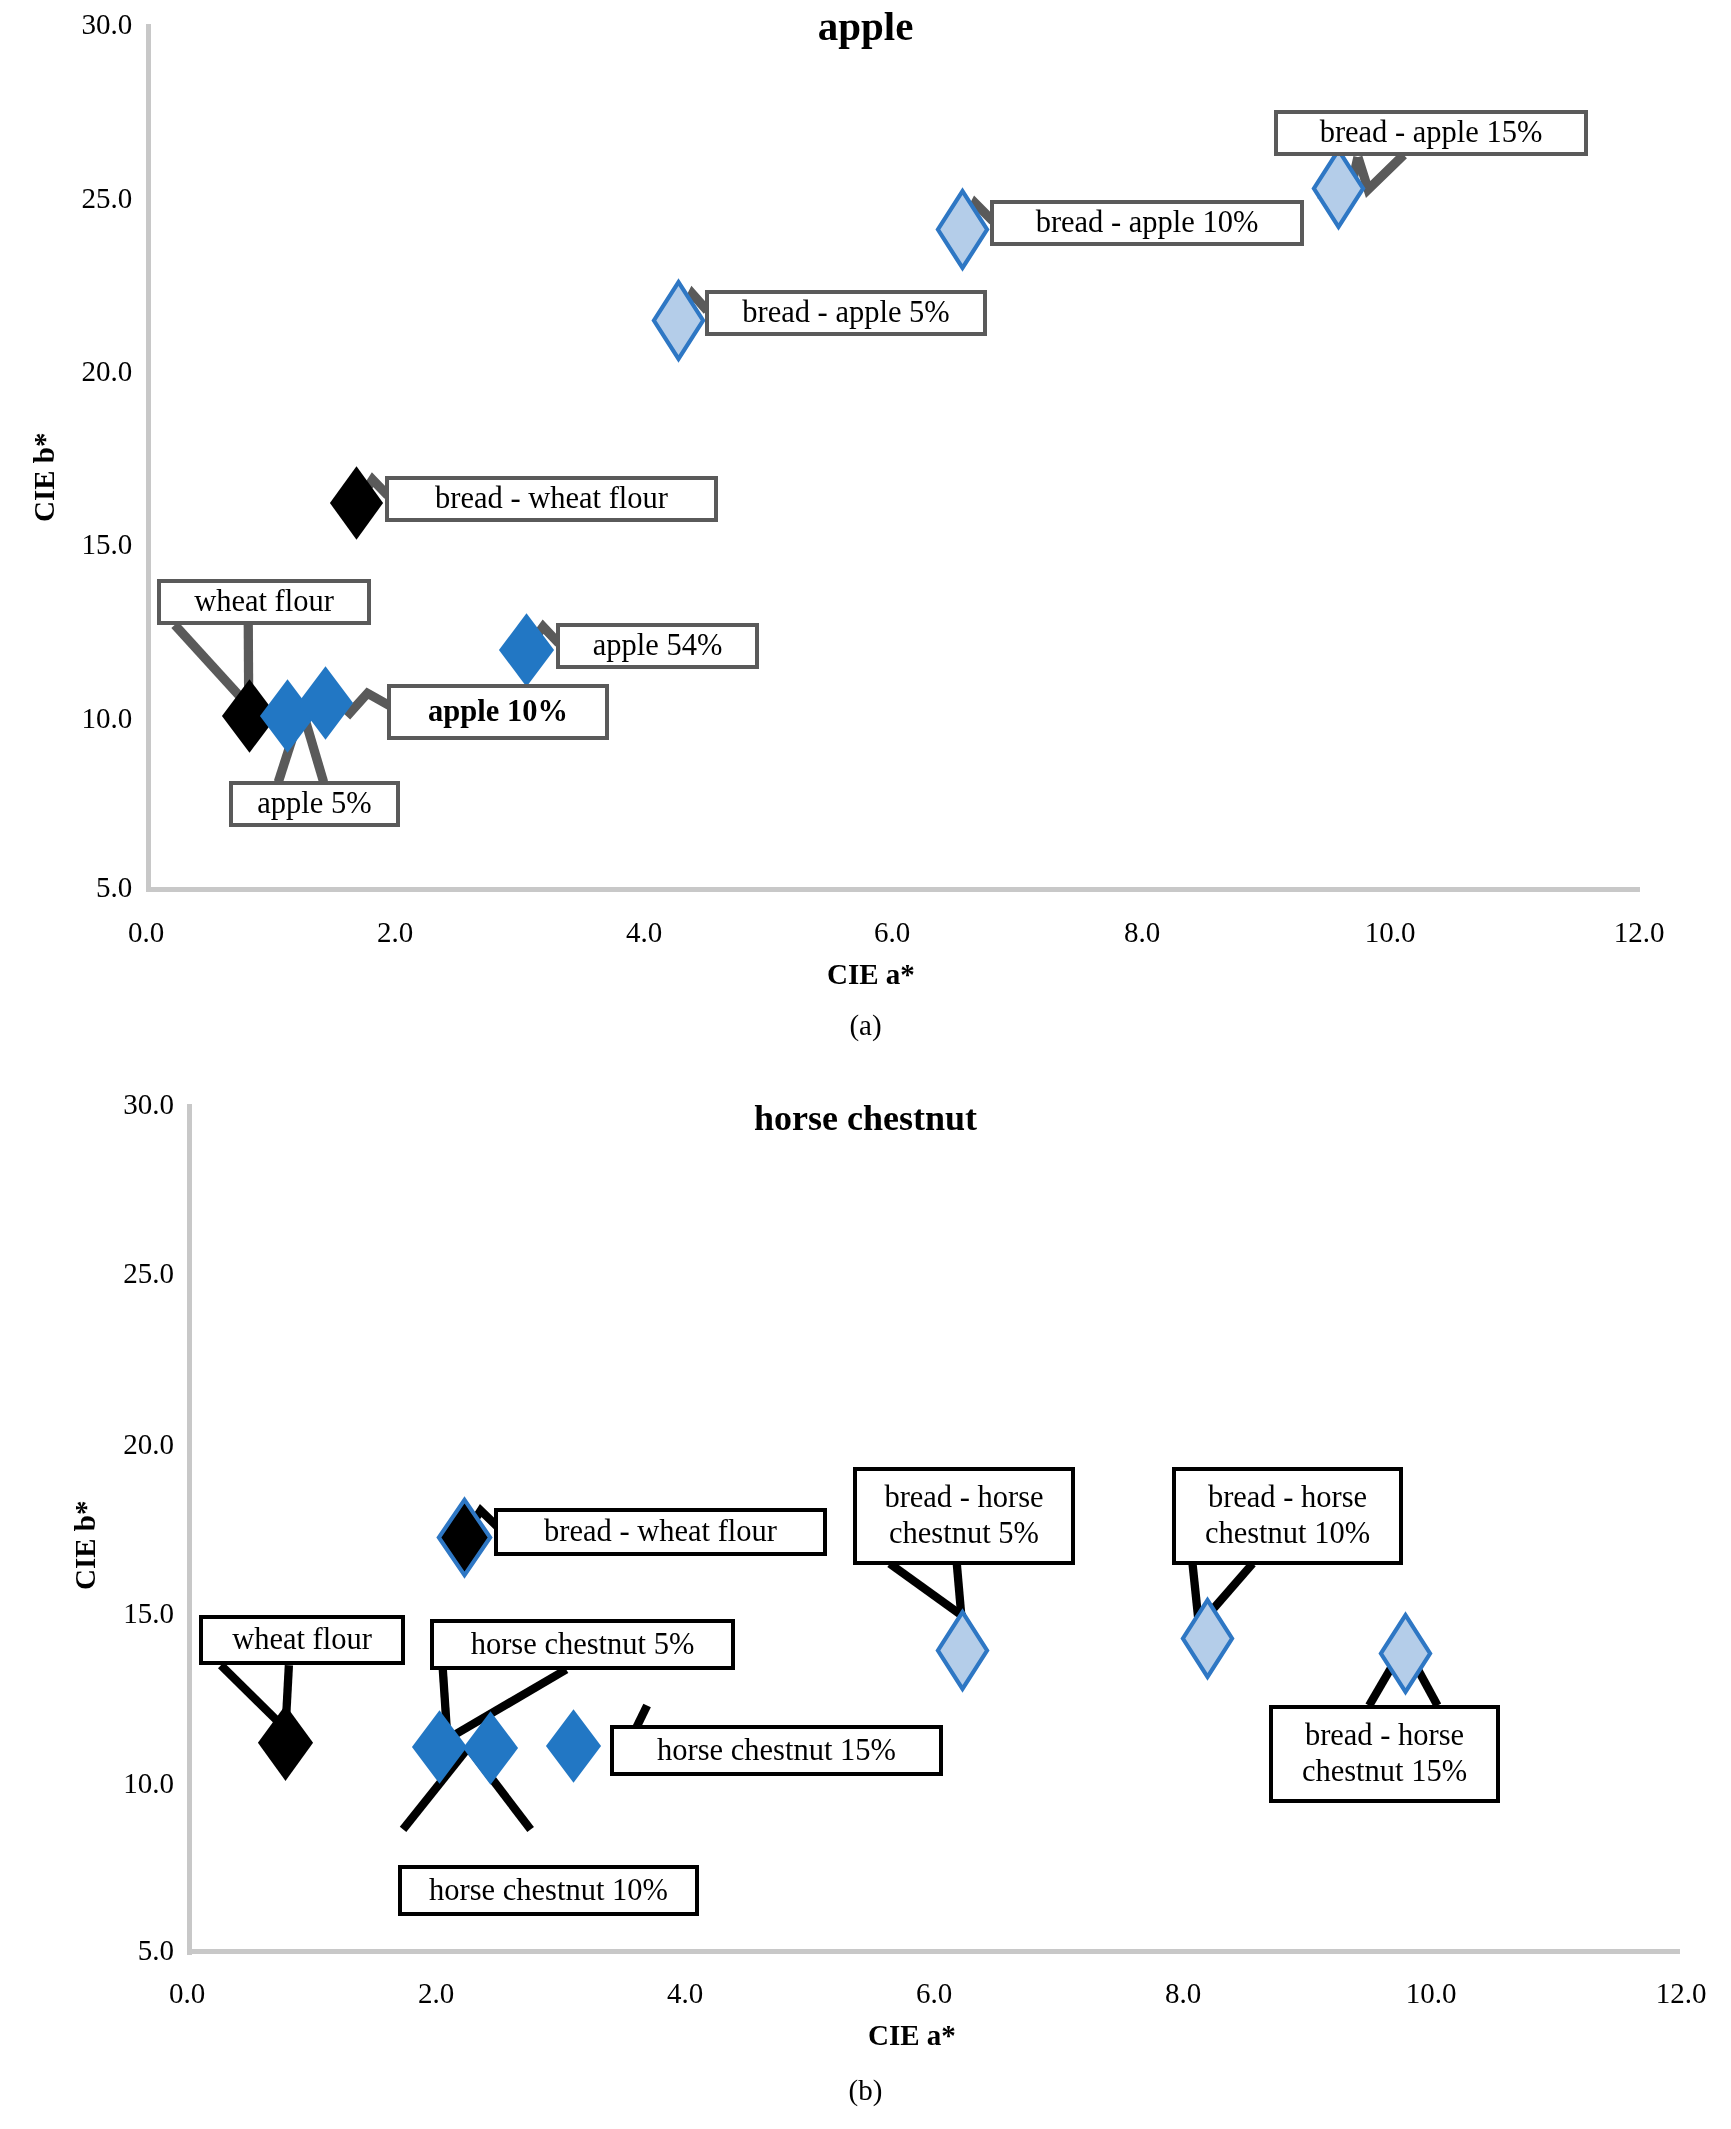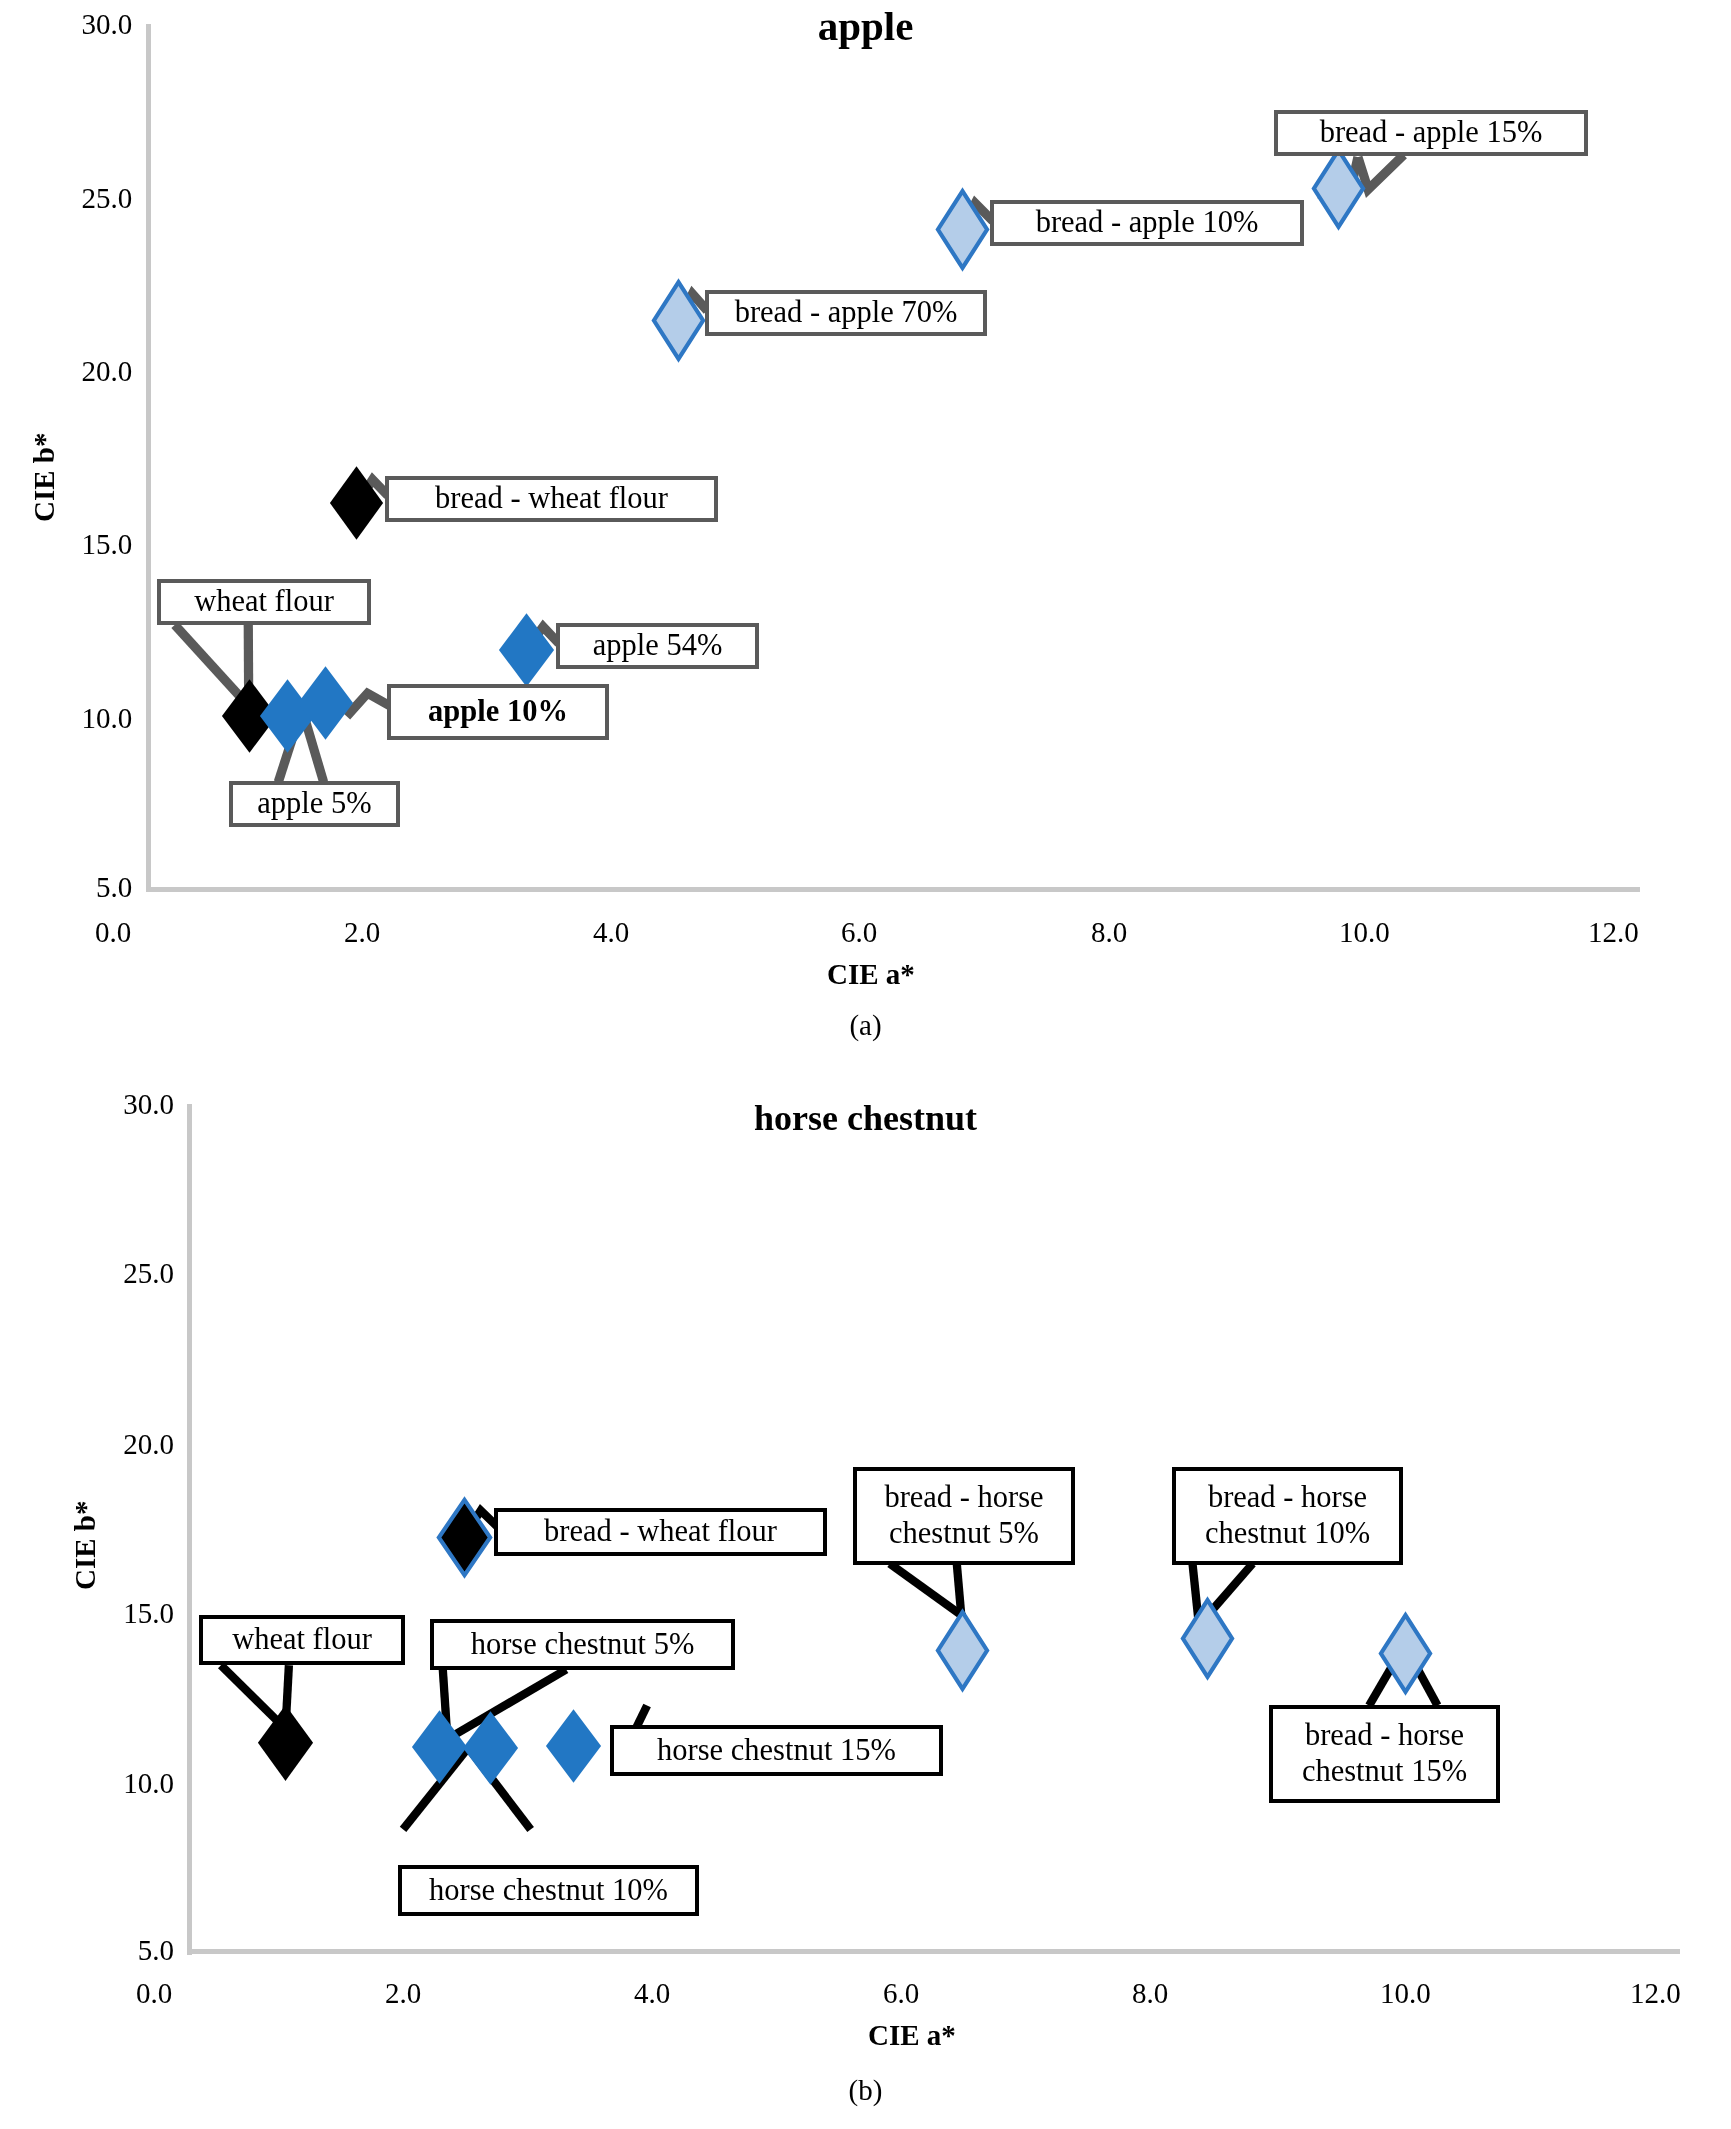--- a/index.html
+++ b/index.html
@@ -8,21 +8,21 @@
   .panel{position:absolute;left:0;width:1731px;}
   #panel-a{top:0;height:1063px;}
   #panel-b{top:1063px;height:1066px;}
 
   .chart-title{
     position:absolute;text-align:center;font-weight:bold;
     font-family:"Liberation Serif",serif;color:#000;white-space:nowrap;
   }
   .axis-line{position:absolute;background:#c8c8c8;}
   .ytick{position:absolute;text-align:right;font-size:29px;line-height:29px;white-space:nowrap;}
-  .xtick{position:absolute;text-align:left;font-size:29px;line-height:29px;white-space:nowrap;}
+  .xtick{position:absolute;text-align:center;font-size:29px;line-height:29px;white-space:nowrap;}
   .axis-title{position:absolute;font-weight:bold;font-size:29px;white-space:nowrap;}
   .axis-title.y{transform-origin:0 0;transform:rotate(-90deg);}
   .subfig{position:absolute;width:1731px;text-align:center;font-size:29px;}
 
   
   .marker{position:absolute;}
   .marker svg{display:block;overflow:visible;}
 
   
   .callout{
@@ -138,21 +138,21 @@
     </div>
 
     <div class="marker" style="left:297px;top:666px;">
       <svg width="57" height="74" viewBox="0 0 124 160">
         <polygon points="62,0 122,80 62,160 2,80" fill="#2277C4"></polygon>
       </svg>
     </div>
 
     <div class="callout gray" style="left:1274px;top:110px;width:314px;height:46px;">bread - apple 15%</div>
     <div class="callout gray" style="left:990px;top:200px;width:314px;height:46px;">bread - apple 10%</div>
-    <div class="callout gray" style="left:705px;top:290px;width:282px;height:46px;">bread - apple 70%</div>
+    <div class="callout gray" style="left:705px;top:290px;width:282px;height:46px;">bread - apple 5%</div>
     <div class="callout gray" style="left:385px;top:476px;width:333px;height:46px;">bread - wheat flour</div>
     <div class="callout gray" style="left:556px;top:623px;width:203px;height:46px;">apple 54%</div>
     <div class="callout gray" style="left:157px;top:579px;width:214px;height:46px;">wheat flour</div>
     <div class="callout gray" style="left:387px;top:684px;width:222px;height:56px;font-weight:bold;">apple 10%</div>
     <div class="callout gray" style="left:229px;top:781px;width:171px;height:46px;">apple 5%</div>
   </div>
 
   <div class="panel" id="panel-b">
 
     <div class="chart-title" style="left:0;top:34px;width:1731px;font-size:36px;">horse chestnut</div>

